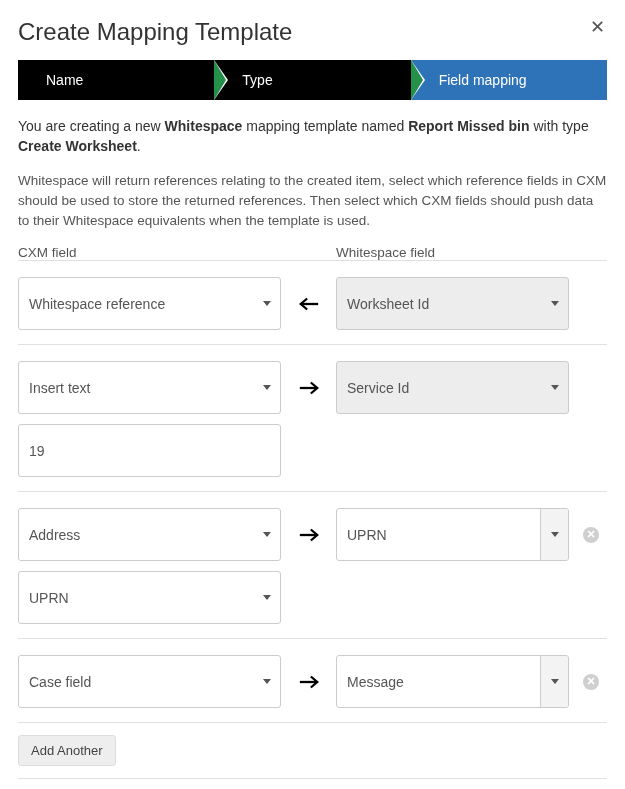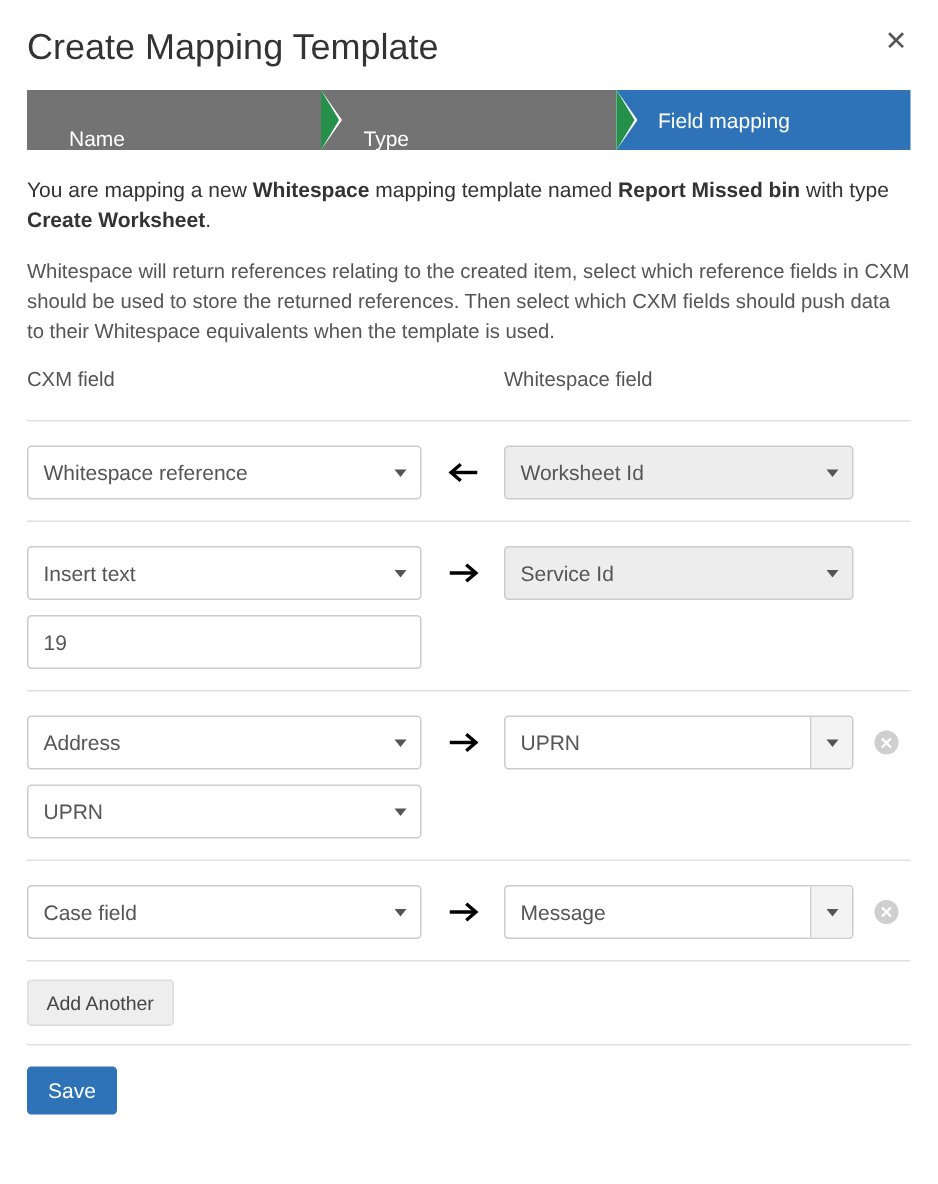--- a/index.html
+++ b/index.html
@@ -19,21 +19,21 @@
   .steps { display: flex; height: 40px; margin-bottom: 16px; position: relative; }
   .step {
     flex: 1;
     position: relative;
     color: #fff;
     display: flex;
     align-items: center;
     padding-left: 28px;
     font-size: 14px;
   }
-  .step-1, .step-2 { background: #737373; align-items: flex-end; }
+  .step-1, .step-2 { background: #000000; }
   .step-3 { background: #2e73b8; }
   .step-arrow {
     position: absolute;
     right: -12px;
     top: 0;
     width: 0; height: 0;
     border-top: 20px solid transparent;
     border-bottom: 20px solid transparent;
     z-index: 2;
   }
@@ -44,29 +44,29 @@
     width: 0; height: 0;
     border-top: 20px solid transparent;
     border-bottom: 20px solid transparent;
     border-left: 14px solid #fff;
     z-index: 1;
   }
   .step-1 .step-arrow, .step-2 .step-arrow { border-left: 12px solid #25904a; }
   .intro { margin-bottom: 14px; line-height: 1.45; }
   .intro strong { font-weight: 600; }
   .desc { color: #555; font-size: 13.5px; line-height: 1.5; margin-bottom: 14px; }
-  .col-headers { display: flex; color: #555; font-size: 13.5px; padding-bottom: 20px; border-bottom: 1px solid #e0e0e0; align-items: flex-end; }
+  .col-headers { display: flex; color: #555; font-size: 13.5px; padding-bottom: 0; border-bottom: 1px solid #e0e0e0; align-items: flex-end; }
   .col-left { width: 263px; }
   .col-mid { width: 55px; }
   .col-right { flex: 1; }
   .mapping-row { padding: 16px 0 14px 0; border-bottom: 1px solid #e0e0e0; }
   .mapping-line { display: flex; align-items: center; }
   .mapping-line + .mapping-line { margin-top: 10px; }
   .field-select, .field-input {
-    height: 36px;
+    height: 53px;
     border: 1px solid #ccc;
     border-radius: 3px;
     background: #fff;
     font-size: 14px;
     color: #555;
     padding: 0 10px;
     display: flex;
     align-items: center;
     position: relative;
     width: 263px;
@@ -146,21 +146,21 @@
       <span>Type</span>
       <div class="step-arrow-outer"></div>
         <div class="step-arrow"></div>
     </div>
     <div class="step step-3">
       <span>Field mapping</span>
     </div>
   </div>
 
   <p class="intro">
-    <span>You are mapping a new </span><strong>Whitespace</strong><span> mapping template named </span><strong>Report Missed bin</strong><span> with type </span><strong>Create Worksheet</strong><span>.</span>
+    <span>You are creating a new </span><strong>Whitespace</strong><span> mapping template named </span><strong>Report Missed bin</strong><span> with type </span><strong>Create Worksheet</strong><span>.</span>
   </p>
 
   <p class="desc">Whitespace will return references relating to the created item, select which reference fields in CXM should be used to store the returned references. Then select which CXM fields should push data to their Whitespace equivalents when the template is used.</p>
 
   <div class="col-headers">
     <div class="col-left">CXM field</div>
     <div class="col-mid"></div>
     <div class="col-right">Whitespace field</div>
   </div>
 

